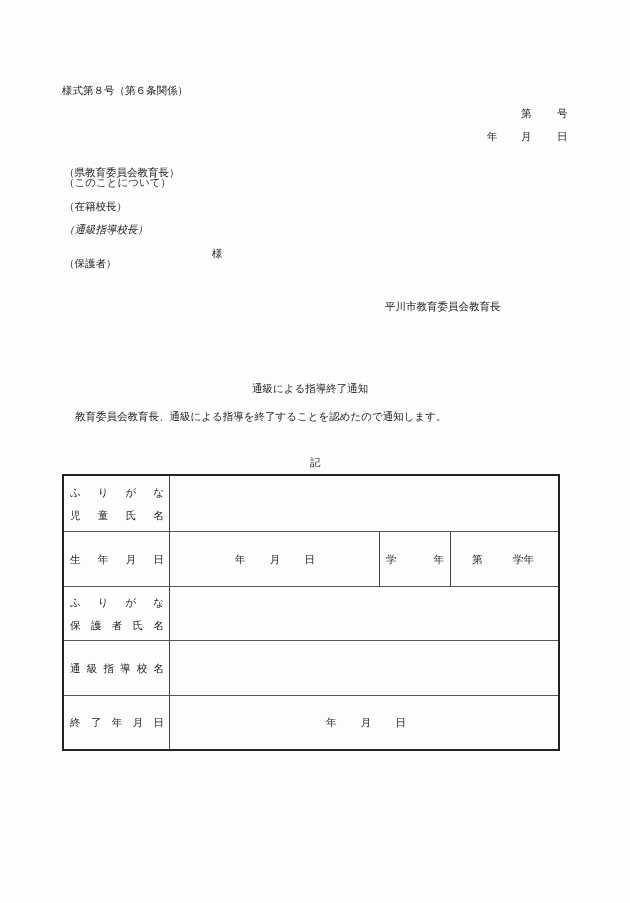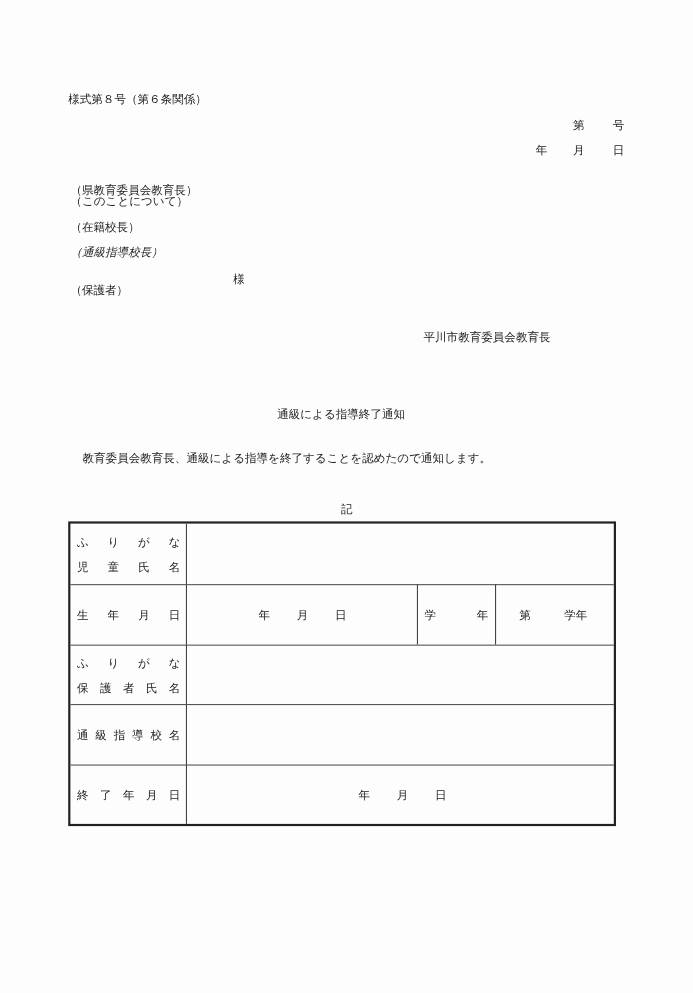--- a/index.html
+++ b/index.html
@@ -27,21 +27,21 @@
 
 <div class="abs" style="left:64px;top:166px;">（県教育委員会教育長）</div>
 <div class="abs" style="left:64px;top:176px;">（このことについて）</div>
 <div class="abs" style="left:64px;top:200px;">（在籍校長）</div>
 <div class="abs" style="left:64px;top:223px;font-style:italic;">（通級指導校長）</div>
 <div class="abs" style="left:64px;top:247px;margin-top:10px;">（保護者）</div>
 <div class="abs" style="left:212px;top:247px;">様</div>
 
 <div class="abs" style="left:385px;top:300px;">平川市教育委員会教育長</div>
 
-<div class="abs" style="left:252px;top:370px;">通級による指導終了通知</div>
+<div class="abs" style="left:252px;top:382px;">通級による指導終了通知</div>
 
 <div class="abs" style="left:75px;top:410px;">教育委員会教育長、通級による指導を終了することを認めたので通知します。</div>
 
 <div class="abs" style="left:310px;top:456px;">記</div>
 
 <div class="tbl">
   <div class="vline" style="left:105px;top:0;height:273px;"></div>
   <div class="hline" style="top:55px;"></div>
   <div class="hline" style="top:110px;"></div>
   <div class="hline" style="top:164px;"></div>

